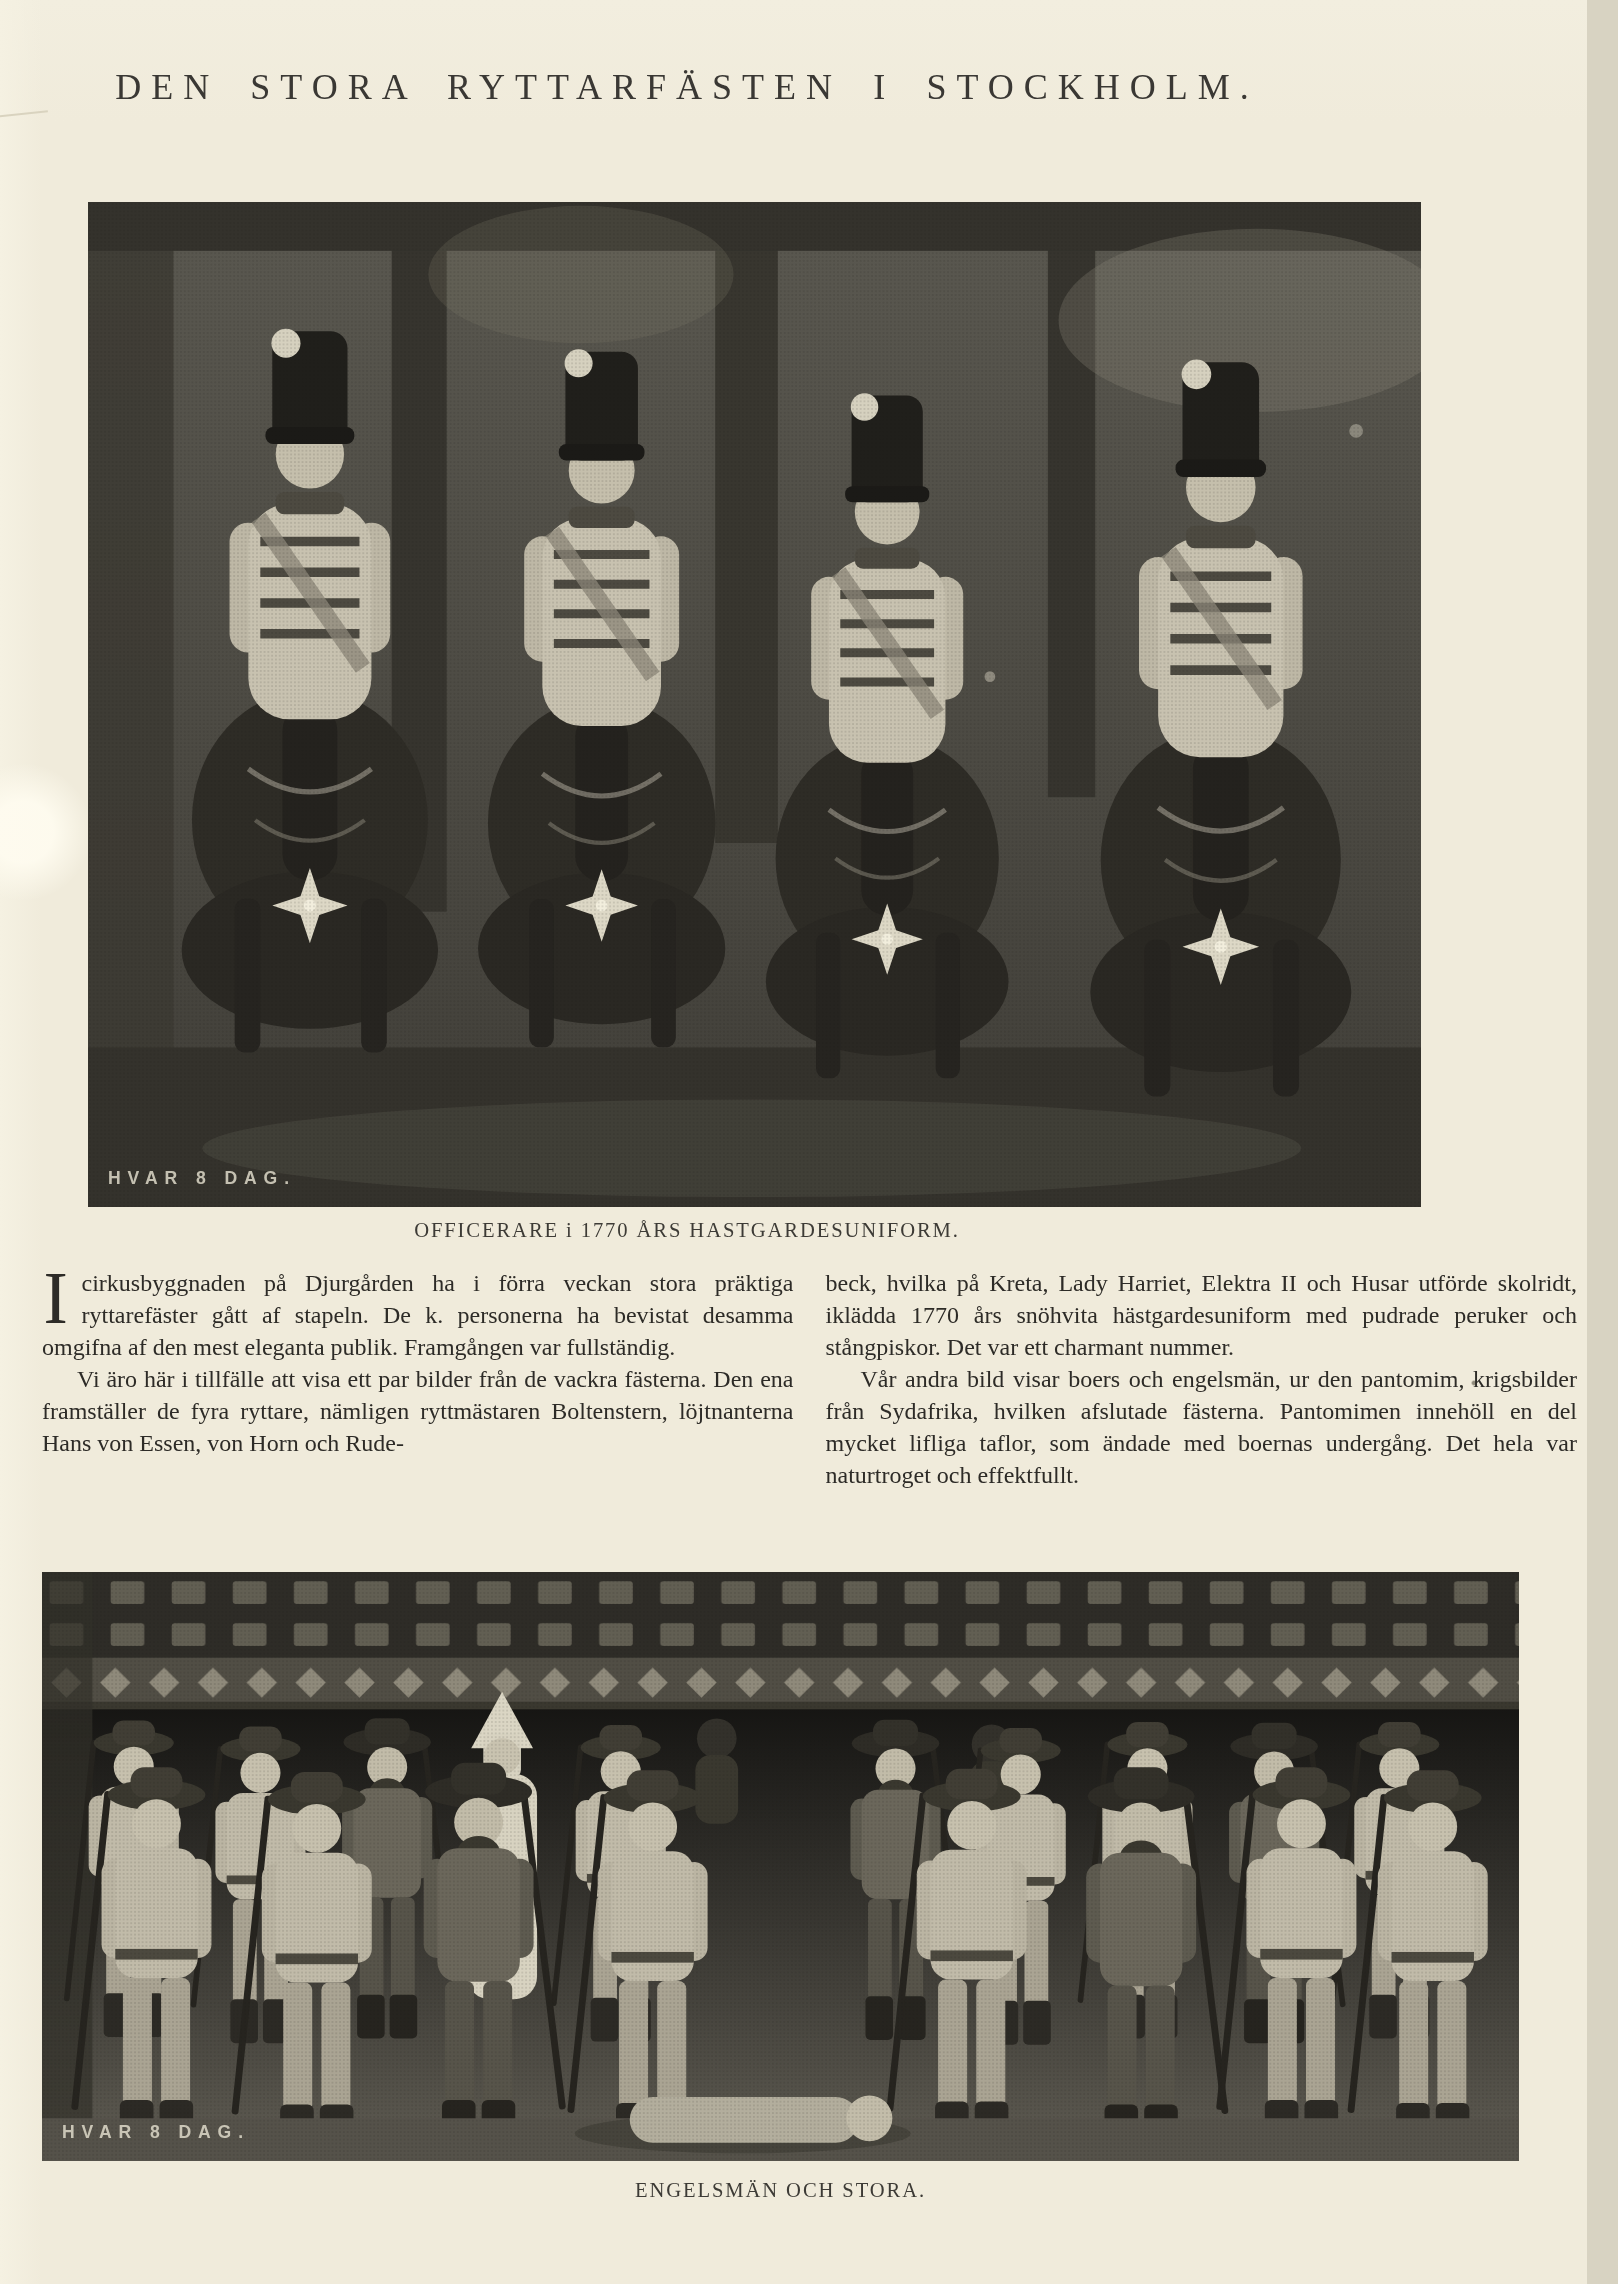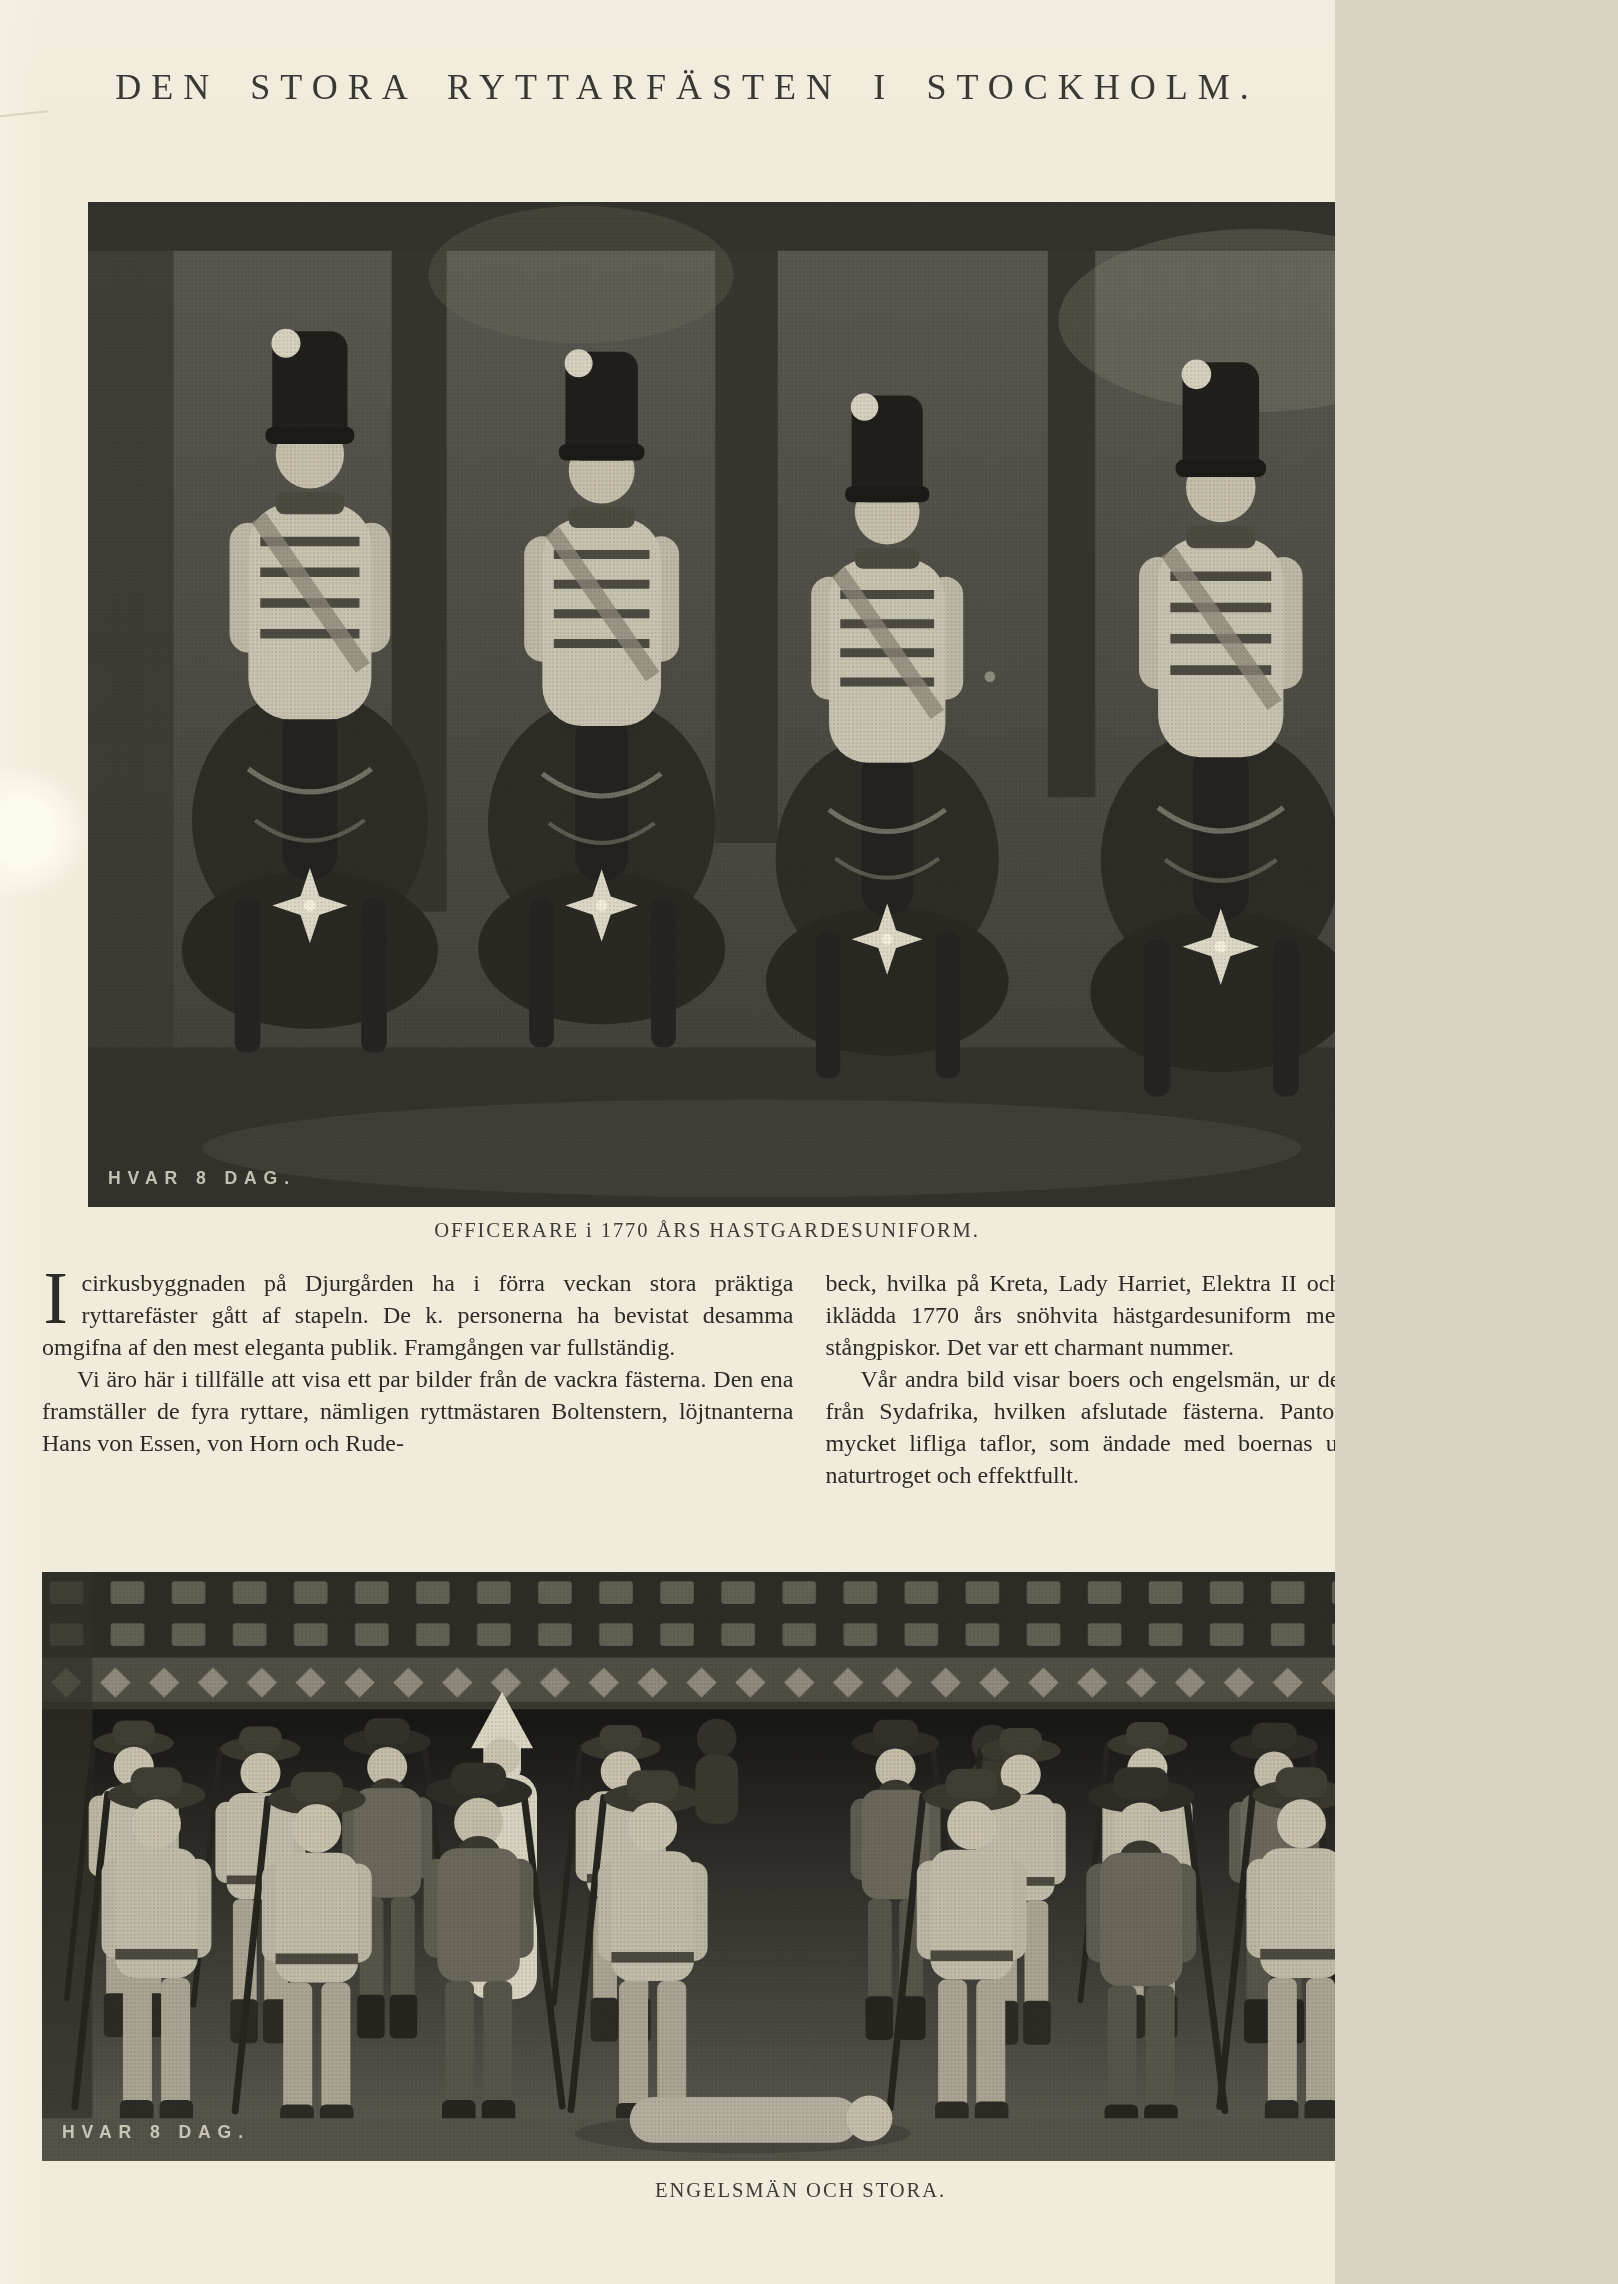--- a/index.html
+++ b/index.html
@@ -1,18 +1,18 @@
 <!DOCTYPE html>
 <html style="font-size:12.2px"><head>
 <meta charset="utf-8">
 <style>
   html,body{margin:0;padding:0;background:#d8d3c2;}
   .page{
     position:relative;
-    width:1335px;height:2284px;
+    width:1587px;height:2284px;
     background:#f0ebdb;
     background-image:
       radial-gradient(circle at 1474px 1383px, rgba(120,115,100,.8) 0 1.5px, transparent 3.1px),
       radial-gradient(circle at 1456px 1732px, rgba(110,105,90,.7) 0 1.5px, transparent 3.1px),
       radial-gradient(circle at 23px 832px, rgba(255,252,240,.9) 0 30.5px, transparent 69px),
       linear-gradient(90deg, #f5f1e2 0, rgba(245,241,226,0) 42px),
       linear-gradient(180deg, #f2eedf 0, #f0ebdb 122px);
     overflow:hidden;
     font-family:"Liberation Serif", serif;
     color:#2d2b27;
@@ -31,21 +31,21 @@
     background-size:3.8px 3.8px;opacity:.2;
   }
   .photo-officers{left:88px;top:202px;width:1333px;height:1005px;}
   .photo-boers{left:42px;top:1572px;width:1477px;height:589px;}
   .watermark{
     position:absolute;left:20px;bottom:18.3px;z-index:2;
     font-family:"Liberation Sans", sans-serif;
     font-size:17.6px;letter-spacing:6.9px;color:rgba(222,217,201,.85);font-weight:bold;
   }
 
-  .caption{position:absolute;text-align:center;font-size:20.6px;letter-spacing:1.9px;color:#3d3b36;padding-left:20px;}
+  .caption{position:absolute;text-align:center;font-size:20.6px;letter-spacing:1.9px;color:#3d3b36;}
   .caption-officers{left:0;top:1219px;width:1374px;}
   .caption-boers{left:42px;top:2179px;width:1477px;}
 
   .article{
     position:absolute;left:42px;top:1267px;width:1535px;
     display:flex;gap:32px;
     font-size:24px;line-height:32px;text-align:justify;color:#2d2b27;
   }
   .col{width:752px;}
   .col p{margin:0;}

